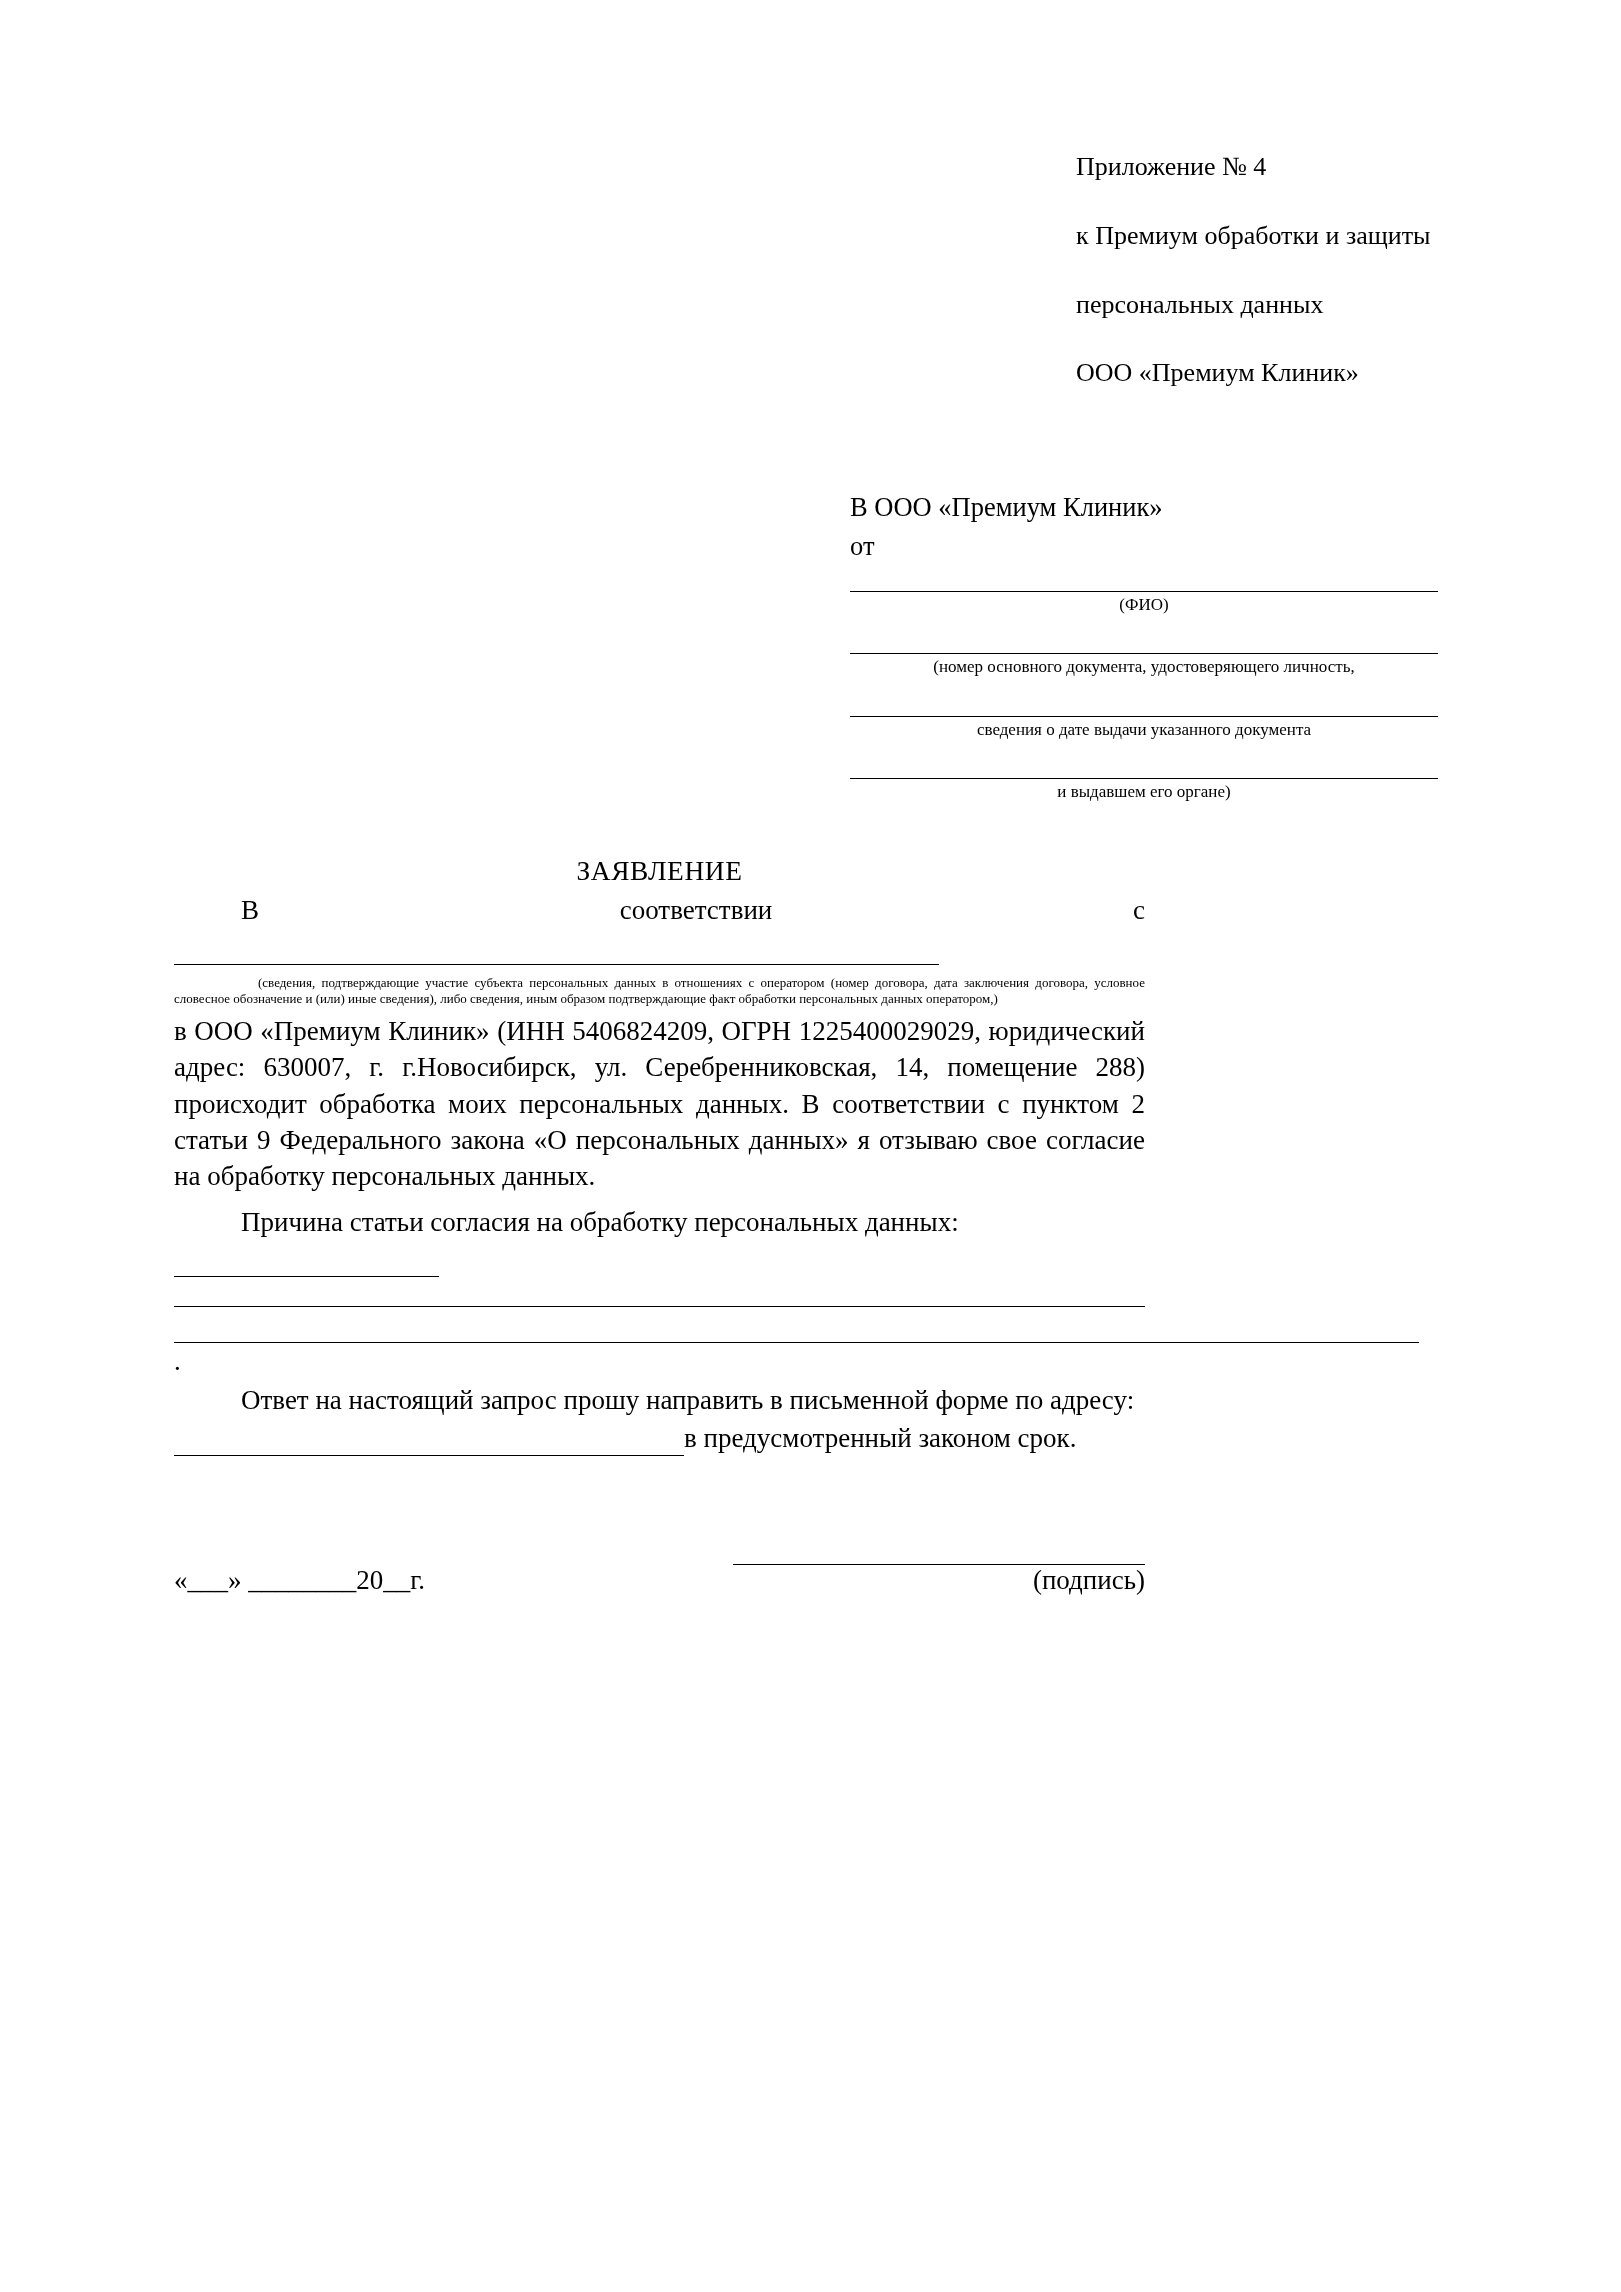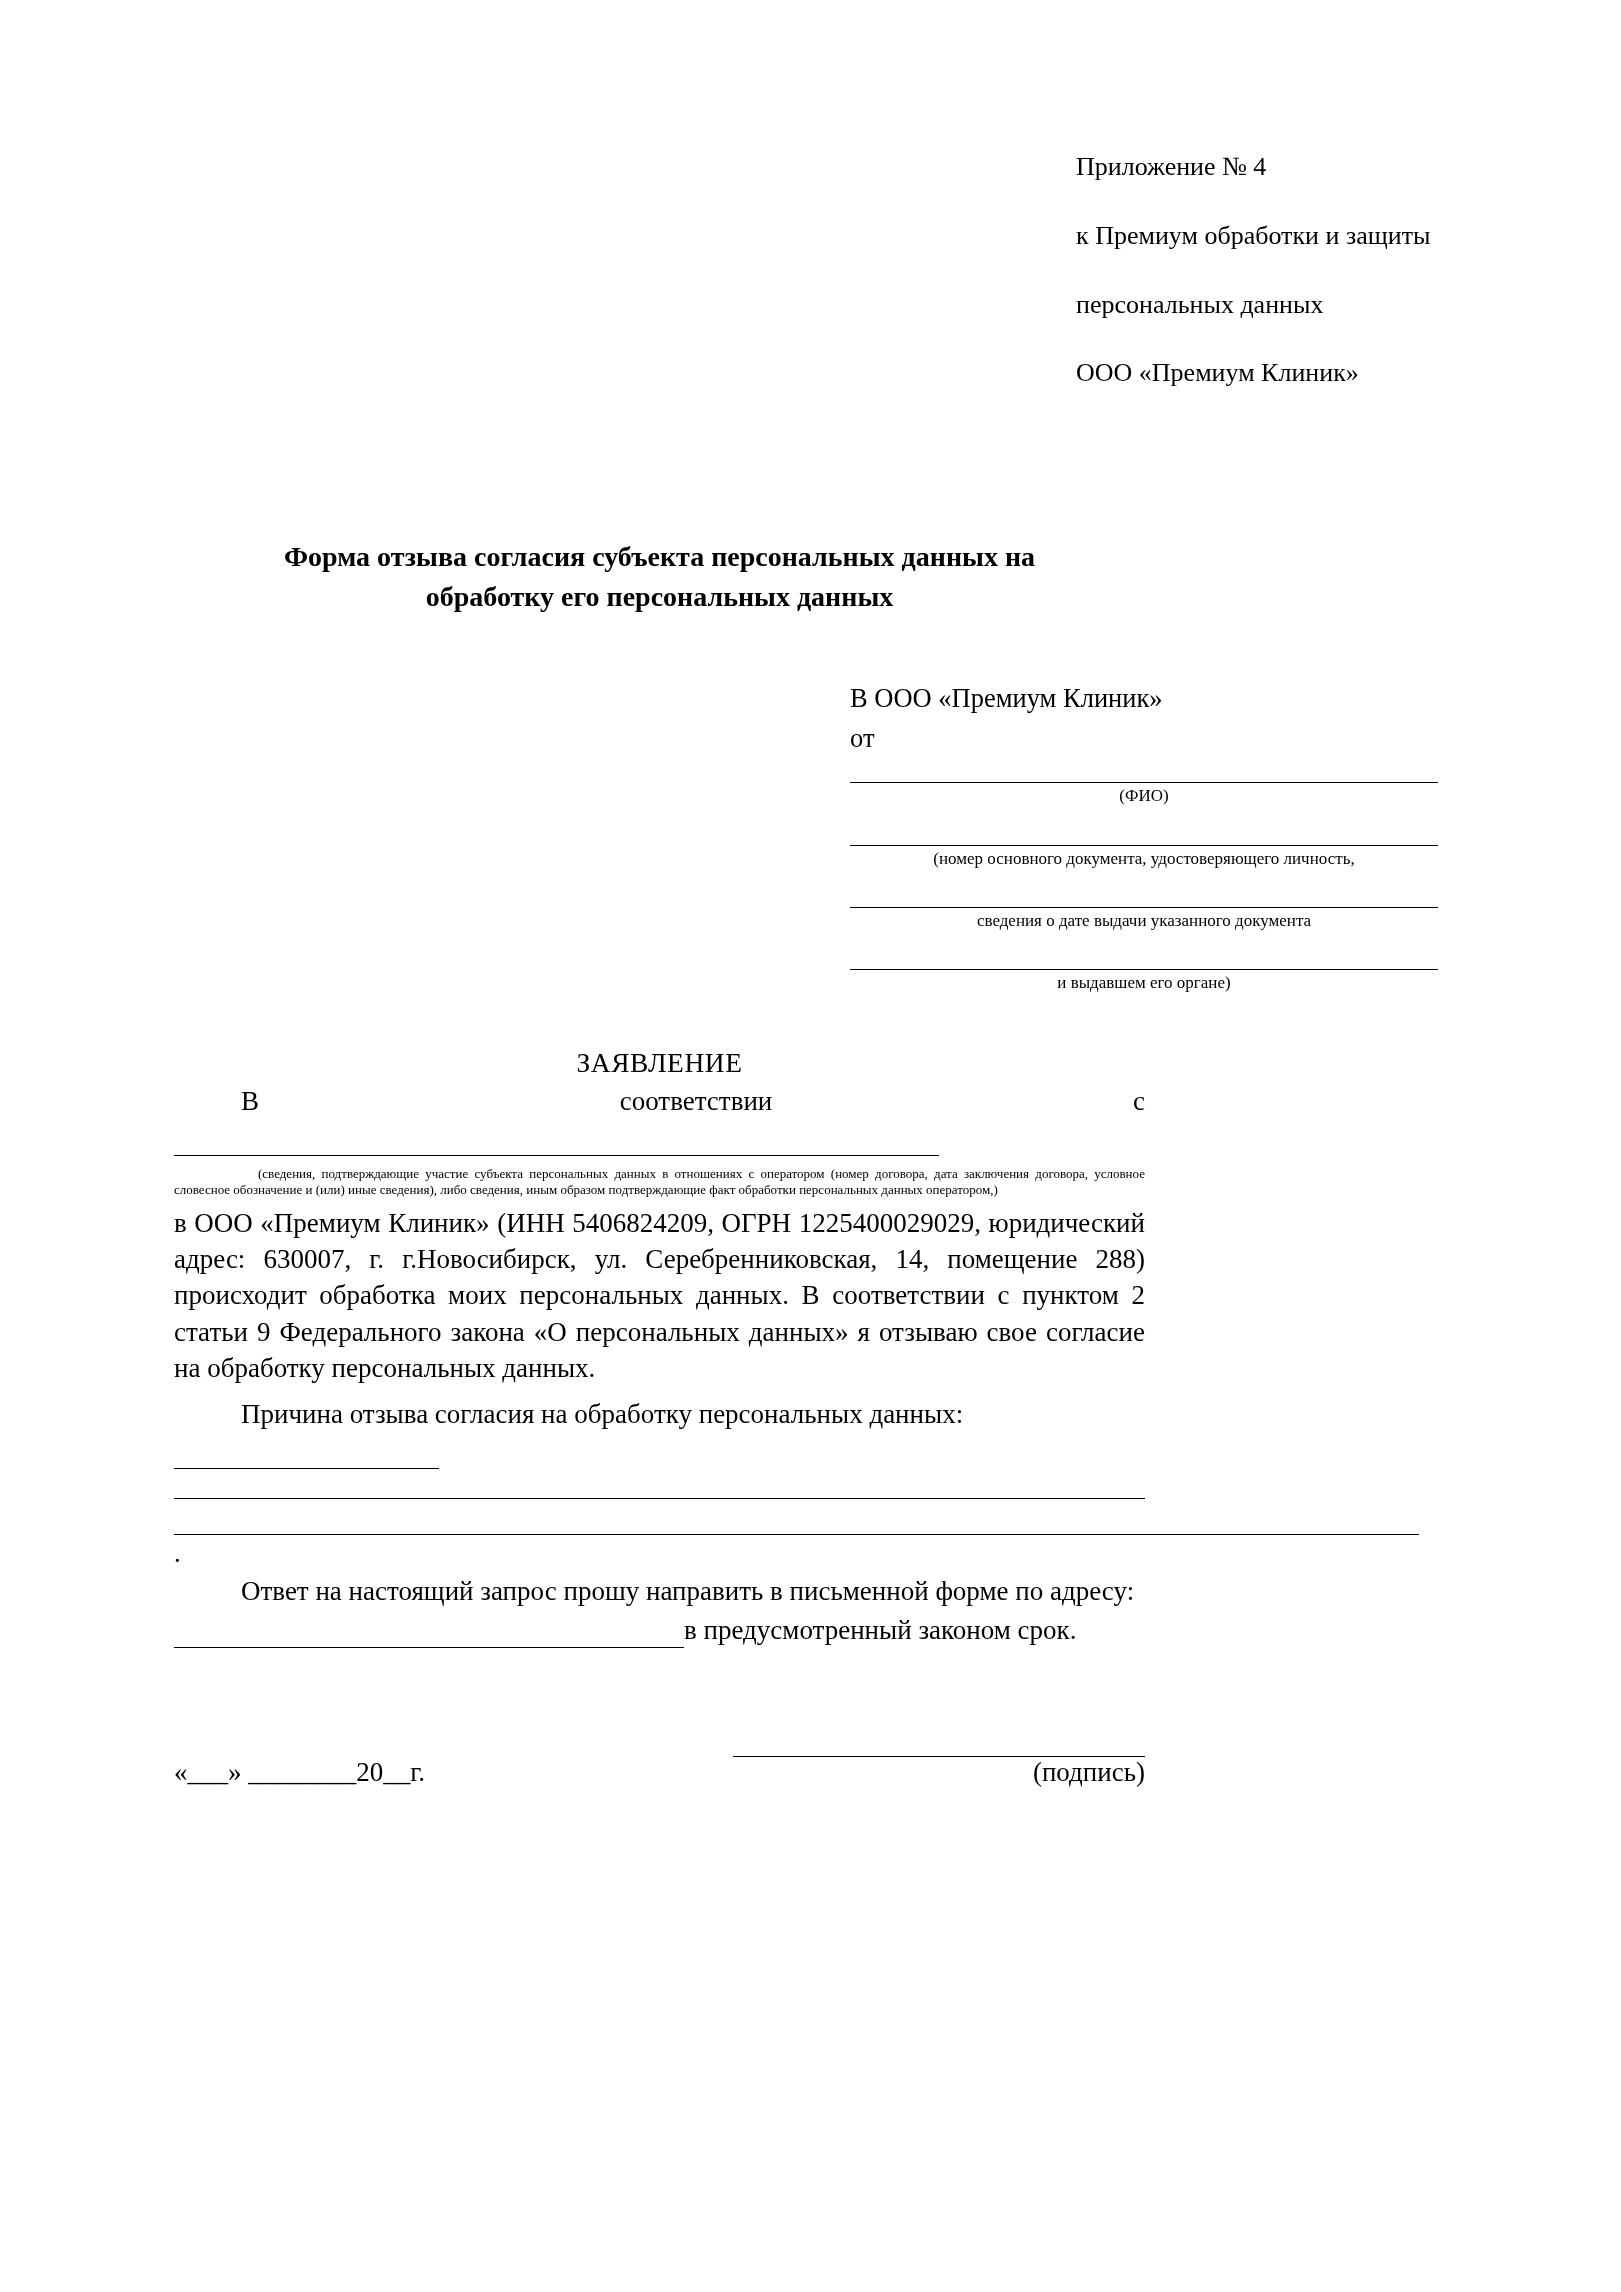--- a/index.html
+++ b/index.html
@@ -157,21 +157,20 @@
 
 <div class="page">
 
   <div class="header-block">
     <div>Приложение № 4</div>
     <div>к Премиум обработки и защиты</div>
     <div>персональных данных</div>
     <div>ООО «Премиум Клиник»</div>
   </div>
 
-  <div class="doc-title">Форма отзыва согласия субъекта персональных данных на обработку его персональных данных</div>
 
   <div class="addressee">
     <div class="to-line">В ООО «Премиум Клиник»</div>
     <div class="ot">от</div>
 
     <div class="fill-line"></div>
     <div class="caption">(ФИО)</div>
 
     <div class="fill-line"></div>
     <div class="caption">(номер основного документа, удостоверяющего личность,</div>
@@ -189,21 +188,21 @@
     <span>В соответствии с</span><span class="line-inline" style="width:765px;"></span>
   </div>
 
   <div class="tiny-note">
     <span class="first">(сведения, подтверждающие участие субъекта персональных данных в отношениях с оператором (номер договора, дата заключения договора, условное словесное обозначение и (или) иные сведения), либо сведения, иным образом подтверждающие факт обработки персональных данных оператором,)</span>
   </div>
 
   <div class="main-para">в ООО «Премиум Клиник» (ИНН 5406824209, ОГРН 1225400029029, юридический адрес: 630007, г. г.Новосибирск, ул. Серебренниковская, 14, помещение 288) происходит обработка моих персональных данных. В соответствии с пунктом 2 статьи 9 Федерального закона «О персональных данных» я отзываю свое согласие на обработку персональных данных.</div>
 
   <div class="reason-para para-indent">
-    <span>Причина отзыва согласия на обработку персональных данных:</span><span class="line-inline" style="width:265px;"></span>
+    <span>Причина статьи согласия на обработку персональных данных:</span><span class="line-inline" style="width:265px;"></span>
   </div>
   <div class="blank-rule"></div>
   <div class="reason-para" style="margin-top:0;">
     <span class="line-inline" style="width:1245px;"></span><span>.</span>
   </div>
 
 
   <div class="answer-para para-indent">Ответ на настоящий запрос прошу направить в письменной форме по адресу:</div>
 
   <div class="addr-line-row">

